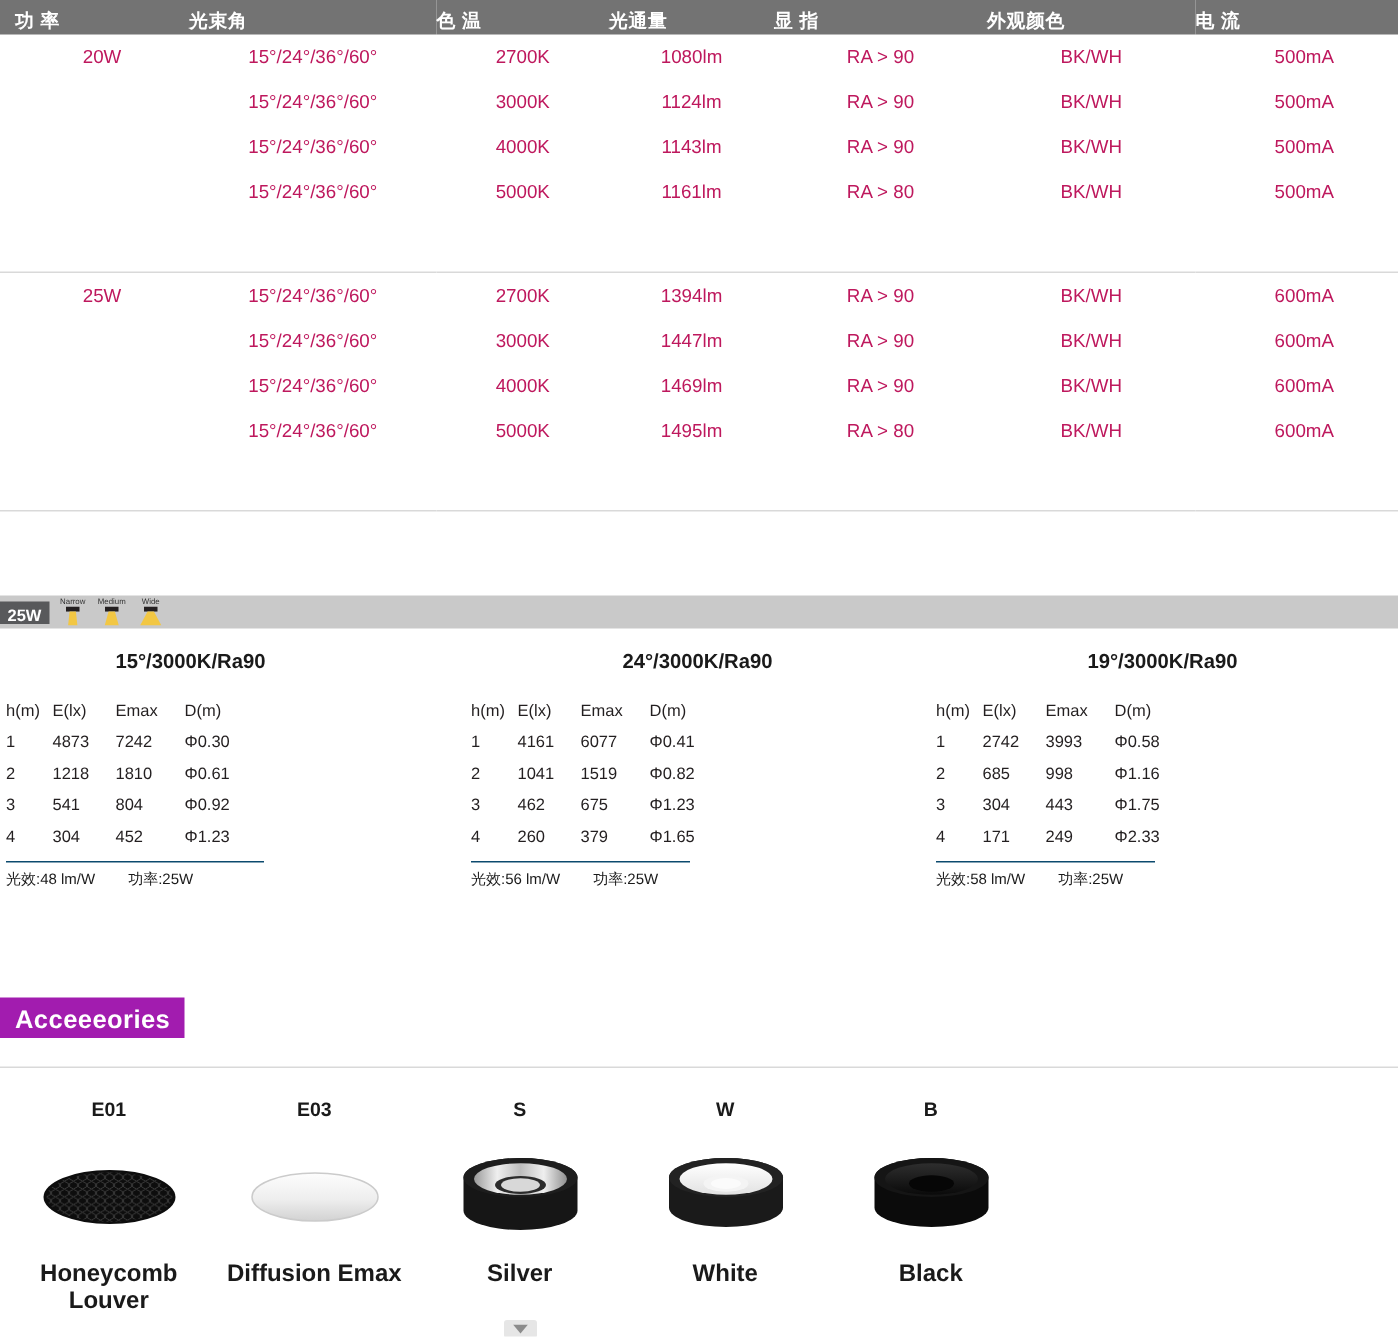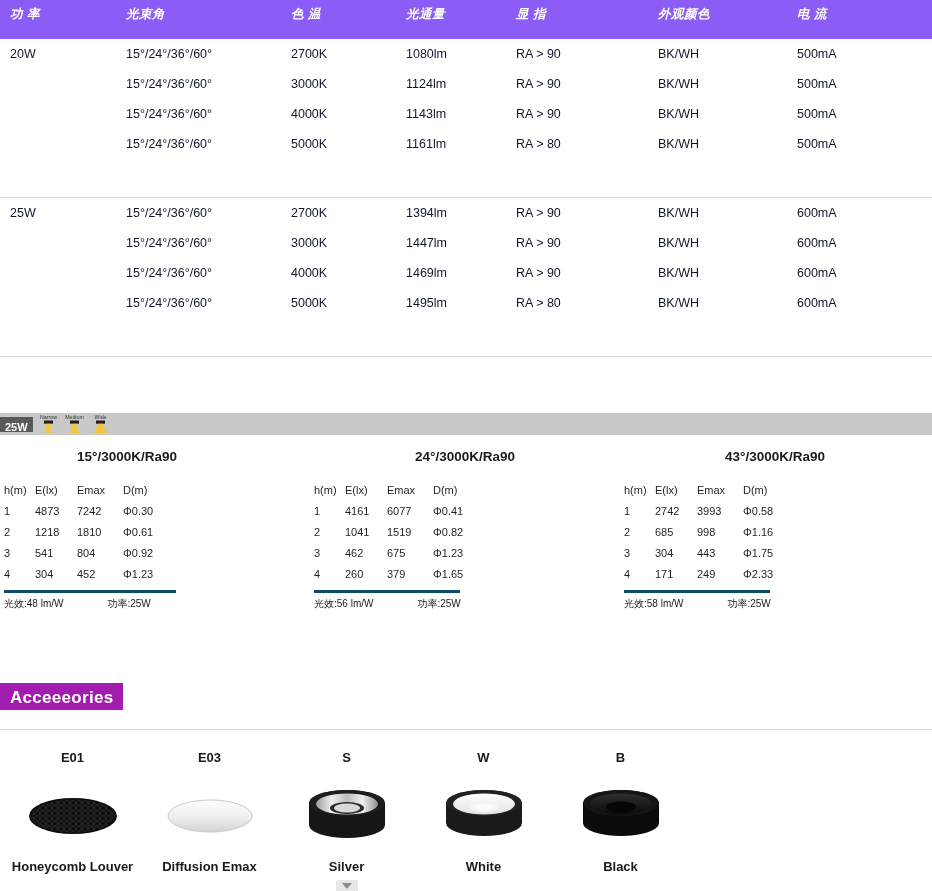--- a/index.html
+++ b/index.html
@@ -16,36 +16,36 @@
     position: relative;
   }
 
   
   .spec-table {
     width: 932px;
     border-collapse: collapse;
     table-layout: fixed;
   }
   .spec-table thead th {
-    background: #8b5cf6;
+    background: #737373;
     color: #ffffff;
     font-size: 12.5px;
     font-weight: bold;
     text-align: left;
-    padding: 6px 0 16px 0;
+    padding: 6px 0 0 0;
     height: 16px;
     letter-spacing: 0.5px;
-    font-style: italic;
   }
   .spec-table tbody td {
     font-size: 12.5px;
-    color: #0f172a;
+    color: #be185d;
     padding: 8px 0 8px 0;
     vertical-align: top;
     height: 14px;
+    text-align: center;
   }
   .col-power    { width: 116px; padding-left: 10px !important; }
   .col-beam     { width: 165px; }
   .col-cct      { width: 115px; margin-left: 36px; }
   .col-lumen    { width: 110px; }
   .col-cri      { width: 142px; }
   .col-color    { width: 139px; }
   .col-current  { width: 145px; }
 
   .spec-table thead th.col-power   { padding-left: 10px; }
@@ -154,26 +154,26 @@
     padding: 0 0 9px 0;
     font-size: 11px;
     color: #231f20;
   }
   .ph-c-h  { width: 31px; }
   .ph-c-e  { width: 42px; margin-left: 24px; }
   .ph-c-em { width: 46px; }
   .ph-c-d  { width: 60px; margin-top: 12px; }
 
   .ph-footer {
-    border-top: 3px solid #0c4a6e;
+    border-top: 1px solid #0c4a6e;
     margin-top: 1px;
     padding-top: 4px;
     font-size: 10px;
     display: flex;
-    gap: 44px;
+    gap: 22px;
     white-space: nowrap;
   }
 
   .col1-inner { padding-left: 4px; }
   .col2-inner { padding-left: 4px; }
   .col3-inner { padding-left: 4px; }
 
   
   .acc-section { margin-top: 72px; }
   .acc-tab {
@@ -205,21 +205,21 @@
     margin-bottom: 22px;
   }
   .acc-img {
     height: 58px;
     display: flex;
     align-items: center;
     justify-content: center;
     margin-bottom: 14px;
   }
   .acc-item .acc-label {
-    font-size: 13px;
+    font-size: 16px;
     font-weight: bold;
     color: #1a1a1a;
   }
   .acc-first { margin-left: 4px; }
 
   .scroll-hint {
     position: absolute;
     left: 336px;
     top: 880px;
     width: 22px;
@@ -455,21 +455,21 @@
           </tbody>
         </table>
         <div class="ph-footer" style="width:146px">
           <span>光效:56 lm/W</span>
           <span>功率:25W</span>
         </div>
       </div>
     </div>
 
     <div class="photo-col c3">
-      <div class="col-title">43°/3000K/Ra90</div>
+      <div class="col-title">19°/3000K/Ra90</div>
       <div class="col3-inner">
         <table class="ph-table">
           <thead>
             <tr>
               <th class="ph-c-h">h(m)</th>
               <th class="ph-c-e">E(lx)</th>
               <th class="ph-c-em">Emax</th>
               <th class="ph-c-d">D(m)</th>
             </tr>
           </thead>

